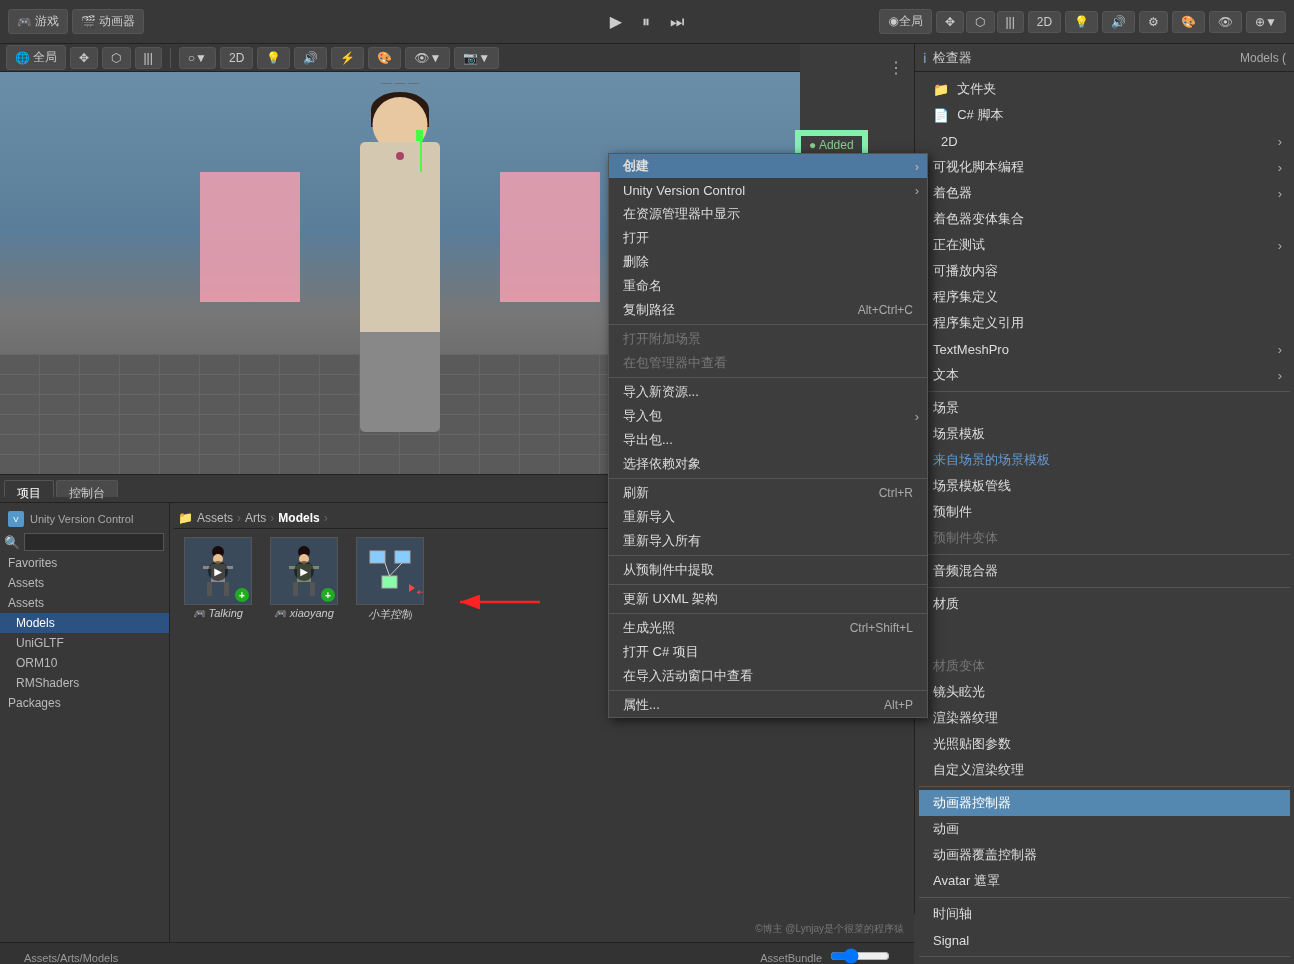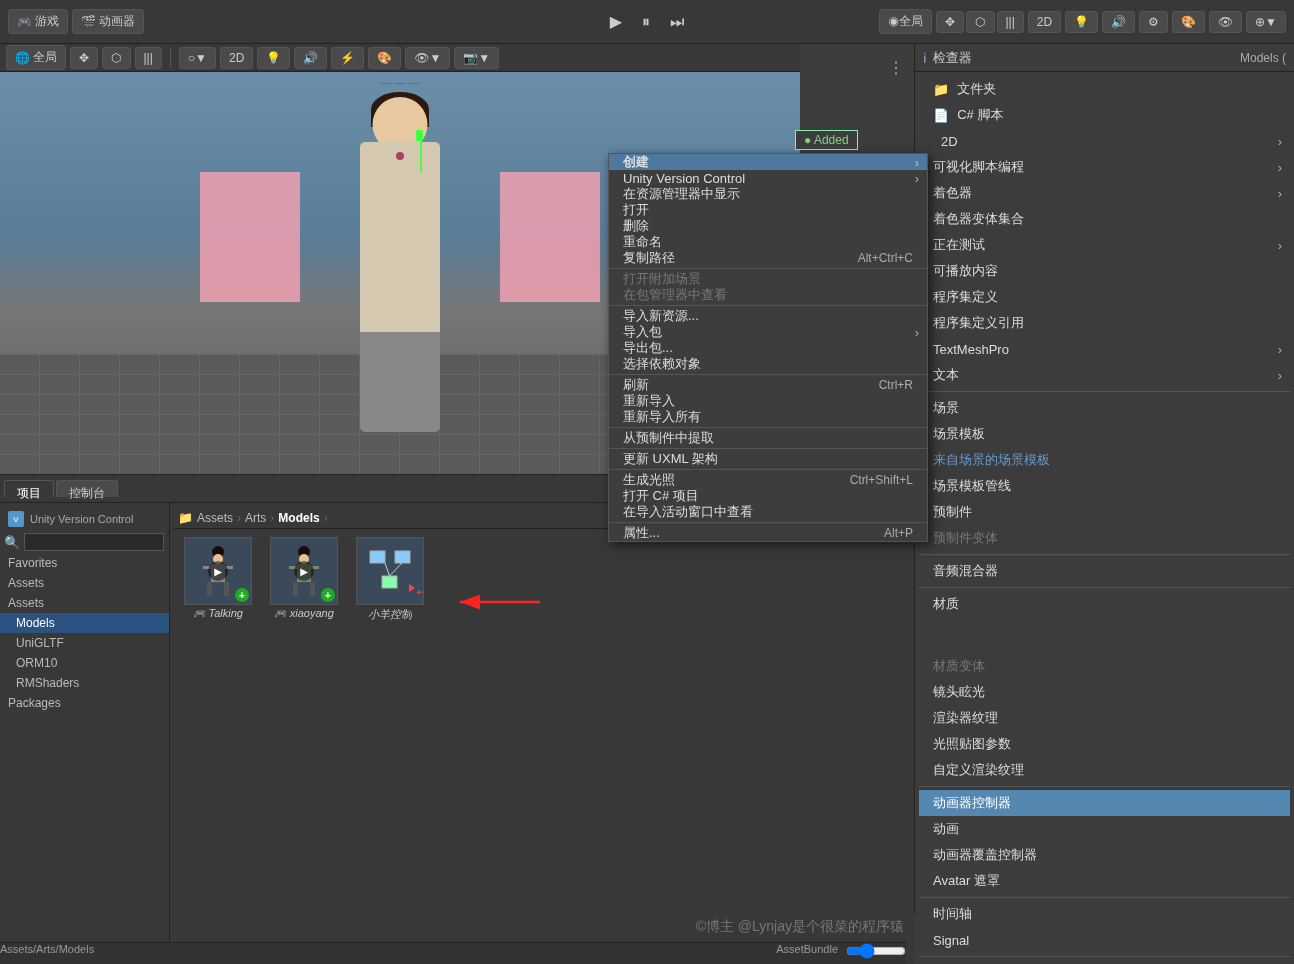--- a/index.html
+++ b/index.html
@@ -225,21 +225,21 @@
       top: 153px;
       left: 608px;
       width: 320px;
       background: #3d3d3d;
       border: 1px solid #555;
       box-shadow: 3px 3px 10px rgba(0,0,0,0.6);
       z-index: 100;
     }
 
     .menu-item {
-      height: 16px;
+      height: 24px;
       display: flex;
       align-items: center;
       padding: 0 14px;
       color: #ddd;
       cursor: pointer;
       position: relative;
       font-size: 13px;
     }
 
     .menu-item.disabled {
@@ -425,27 +425,27 @@
       justify-content: center;
       color: white;
       font-size: 10px;
     }
 
     
     .status-bar {
       position: absolute;
       bottom: 0;
       left: 0;
-      right: 388px;
+      right: 380px;
       height: 22px;
       background: #333;
       border-top: 1px solid #222;
       display: flex;
-      align-items: flex-start;
-      padding: 0 0;
+      align-items: flex-end;
+      padding: 0 24px;
       font-size: 11px;
       color: #999;
     }
 
     
     .red-arrow {
       position: absolute;
       top: 587px;
       left: 450px;
       z-index: 99;
@@ -470,33 +470,33 @@
       width: 140px;
       height: 18px;
     }
 
     
     .added-badge {
       position: absolute;
       top: 130px;
       left: 795px;
       background: #3d3d3d;
-      border: 1px solid #86efac;
+      border: 6px solid #86efac;
       padding: 2px 8px;
       font-size: 12px;
       color: #88cc88;
       z-index: 10;
     }
 
     
     .watermark {
       position: absolute;
       bottom: 28px;
       right: 390px;
-      font-size: 14px;
+      font-size: 10px;
       color: #777;
       z-index: 5;
     }
 
     
     .inspector-content {
       padding: 4px;
     }
 
     .right-menu-item {

